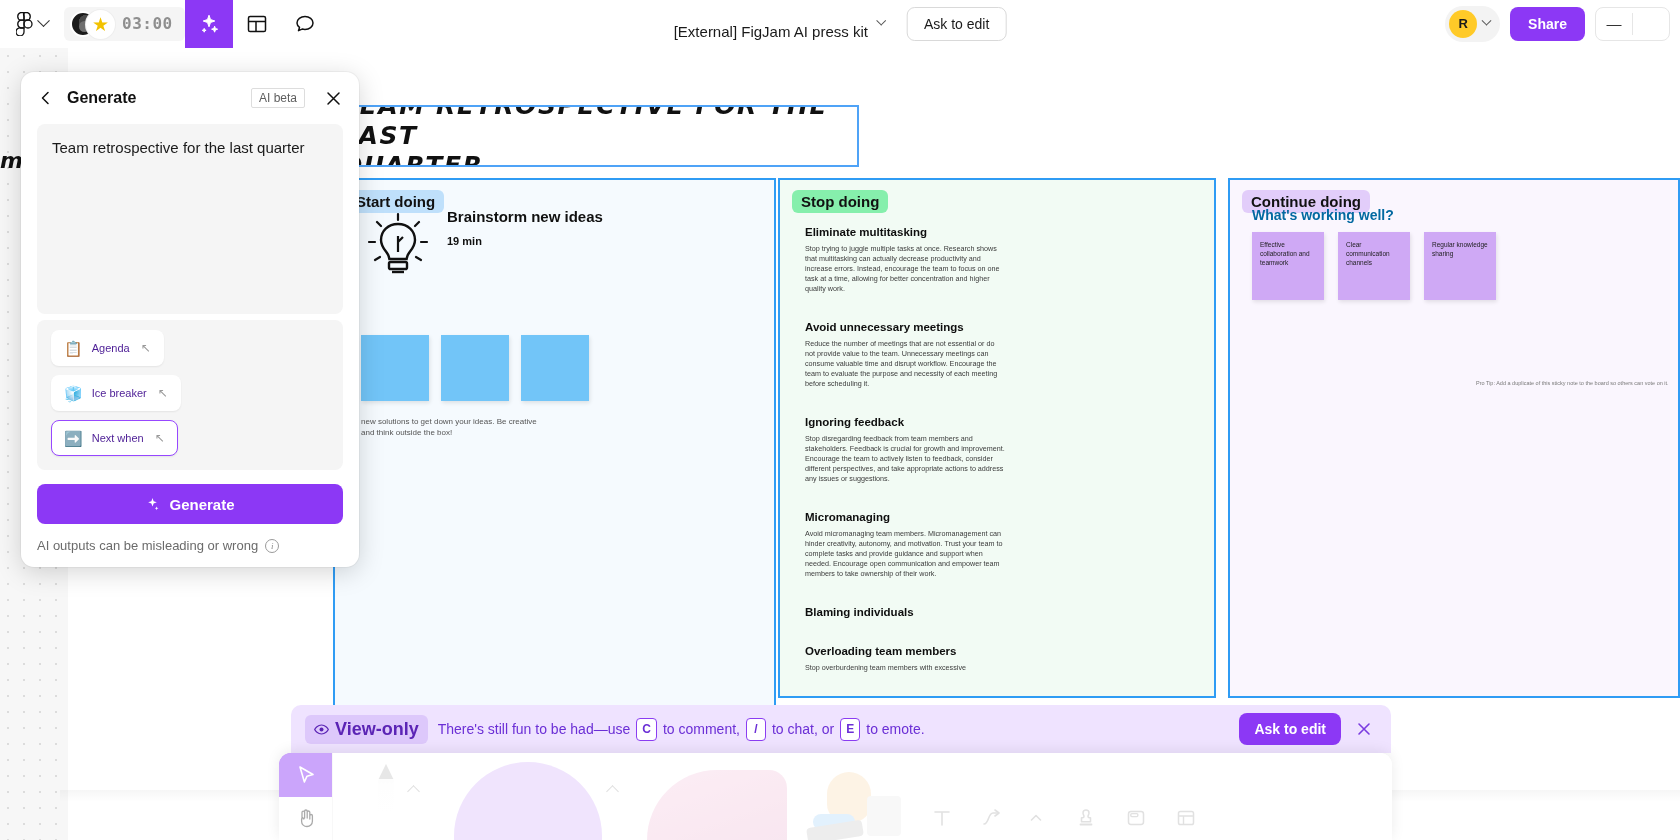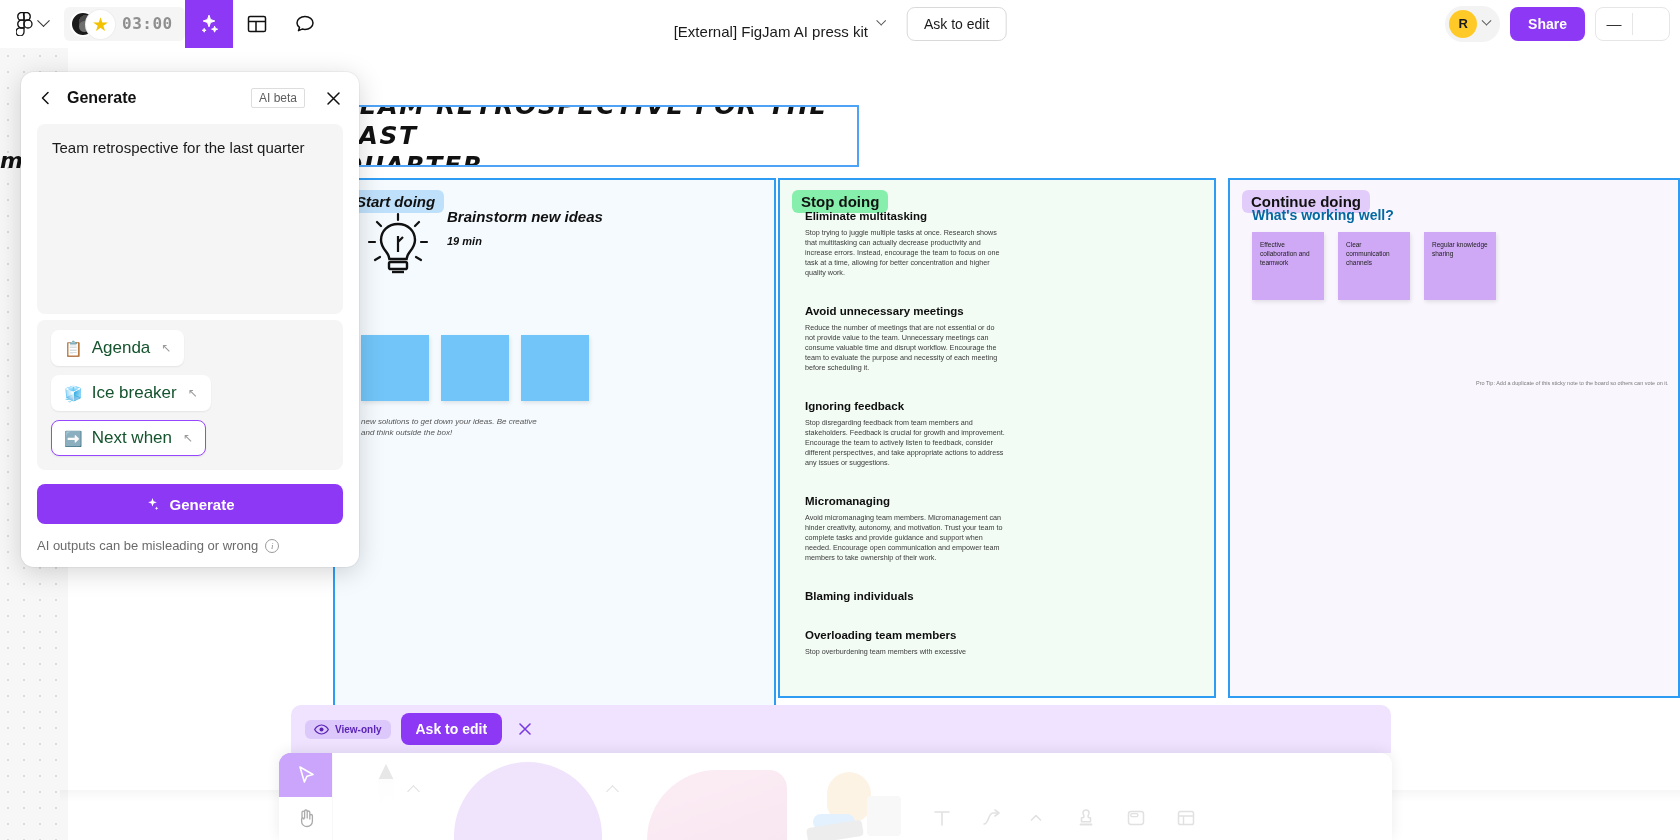--- a/index.html
+++ b/index.html
@@ -116,21 +116,21 @@
     font-family: "DejaVu Sans", sans-serif;
     font-style: italic; font-weight: 700;
     font-size: 25px; letter-spacing: 1.6px; line-height: 30px;
     color: #111; padding-left: 10px; white-space: pre-line;
     margin-left: -18px;
   }
 
   .col {
     position: absolute; top: 130px; border: 2px solid #2f9cf4;
   }
-  .col-start { left: 333px; width: 443px; height: 653px; background: #f5fafe; font-style: italic; }
+  .col-start { left: 333px; width: 443px; height: 653px; background: #f5fafe; }
   .col-stop  { left: 778px; width: 438px; height: 520px; background: #f2fbf4; }
   .col-cont  { left: 1228px; width: 452px; height: 520px; background: #faf6fe; }
 
   .tag {
     position: absolute; top: 10px; left: 12px;
     border-radius: 6px; padding: 3px 9px;
     font-size: 15px; font-weight: 700; color: #111;
     font-family: "Liberation Sans", sans-serif;
   }
   .tag-blue { background: #bfe0fb; }
@@ -147,21 +147,21 @@
     position: absolute; box-shadow: 1px 2px 4px rgba(0,0,0,.10);
   }
   .sticky-blue { background: #72c5f8; }
   .sticky-purple { background: #cfa9f5; }
   .sticky-text {
     font-size: 6.5px; color: #1d1d1d; padding: 8px 8px; line-height: 9px;
   }
 
   .stop-content { position: absolute; left: 25px; top: 30px; width: 200px; }
   .stop-h { font-size: 11.5px; font-weight: 700; color: #0e0e0e; margin-top: 27px; }
-  .stop-h:first-child { margin-top: 0; }
+  .stop-h:first-child { margin-top: 16px; }
   .stop-p { font-size: 7.2px; color: #3b3b3b; line-height: 10px; margin-top: 6px; }
 
   .cont-h { position: absolute; left: 22px; top: 27px; font-size: 14px; font-weight: 700; color: #0369a1; }
   .protip { position: absolute; left: 246px; top: 200px; width: 200px;
             font-size: 5.5px; color: #7a7a7a; line-height: 7px; }
 
   
   .ai-panel {
     position: absolute; left: 21px; top: 72px; width: 338px;
     background: #fff; border-radius: 13px;
@@ -190,21 +190,21 @@
   }
   .chip {
     display: inline-flex; align-items: center; gap: 9px;
     background: #fff; border-radius: 8px; height: 36px;
     padding: 0 12px; width: max-content; cursor: pointer;
     box-shadow: 0 1px 2px rgba(0,0,0,.07);
     border: 1px solid transparent;
   }
   .chip.selected { border: 1.6px solid #9747ff; }
   .chip-emoji { font-size: 15px; line-height: 1; }
-  .chip-label { font-size: 17px; color: #14532d; }
+  .chip-label { font-size: 11px; color: #4c1d95; }
   .chip-arrow { font-size: 12px; color: #9a9a9a; margin-left: 2px; }
 
   .gen-btn {
     margin: 14px 16px 0; height: 40px; border-radius: 8px; background: #8c38f5;
     color: #fff; font-size: 15px; font-weight: 700; border: none; width: calc(100% - 32px);
     display: flex; align-items: center; justify-content: center; gap: 9px; cursor: pointer;
     font-family: "Liberation Sans", sans-serif;
   }
   .ai-note {
     margin: 14px 16px 0; font-size: 13px; color: #6b6b6b;
@@ -217,21 +217,21 @@
   }
 
   
   .view-banner {
     position: absolute; left: 291px; top: 705px; width: 1100px; height: 48px;
     background: #efe3ff; border-radius: 10px 10px 0 0;
     display: flex; align-items: center; padding: 0 14px; gap: 10px; z-index: 40;
   }
   .vo-pill {
     display: flex; align-items: center; gap: 6px; background: #ddc8fb;
-    border-radius: 6px; padding: 4px 9px; font-size: 10px; font-weight: 700; color: #5b24b5;
+    border-radius: 6px; padding: 4px 9px; font-size: 18px; font-weight: 700; color: #5b24b5;
   }
   .vo-msg { font-size: 14px; color: #6b2fd6; display: flex; align-items: center; gap: 6px; flex: 1; }
   .keycap {
     display: inline-flex; align-items: center; justify-content: center;
     min-width: 20px; height: 23px; padding: 0 5px;
     border: 1.5px solid #8b3df2; border-radius: 4px; background: #fff;
     font-size: 12px; font-weight: 700; color: #6b2fd6;
   }
   .vo-ask {
     background: #8c38f5; color: #fff; border: none; border-radius: 8px;
@@ -510,20 +510,29 @@
     </div>
   </div>
 
   <div class="view-banner">
     <div class="vo-pill">
       <svg width="15" height="11" viewBox="0 0 15 11">
         <path d="M7.5 1C3.8 1 1.3 4 .7 5.5c.6 1.5 3.1 4.5 6.8 4.5s6.2-3 6.8-4.5C13.7 4 11.2 1 7.5 1z" fill="none" stroke="#5b24b5" stroke-width="1.2"></path>
         <circle cx="7.5" cy="5.5" r="2" fill="#5b24b5"></circle>
       </svg>
       <span>View-only</span>
+    </div>
+    <div class="vo-msg">
+      <span>There's still fun to be had—use</span>
+      <span class="keycap">C</span>
+      <span>to comment,</span>
+      <span class="keycap">/</span>
+      <span>to chat, or</span>
+      <span class="keycap">E</span>
+      <span>to emote.</span>
     </div>
     <button class="vo-ask">Ask to edit</button>
     <div class="vo-close">
       <svg width="14" height="14" viewBox="0 0 14 14">
         <path d="M2 2l10 10M12 2L2 12" stroke="#7a3ce0" stroke-width="1.6" stroke-linecap="round"></path>
       </svg>
     </div>
   </div>
 
   <div class="tool-dock">

